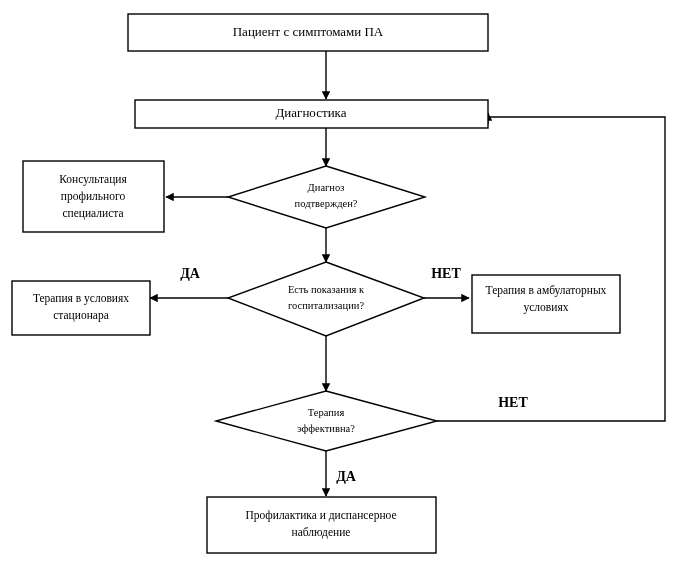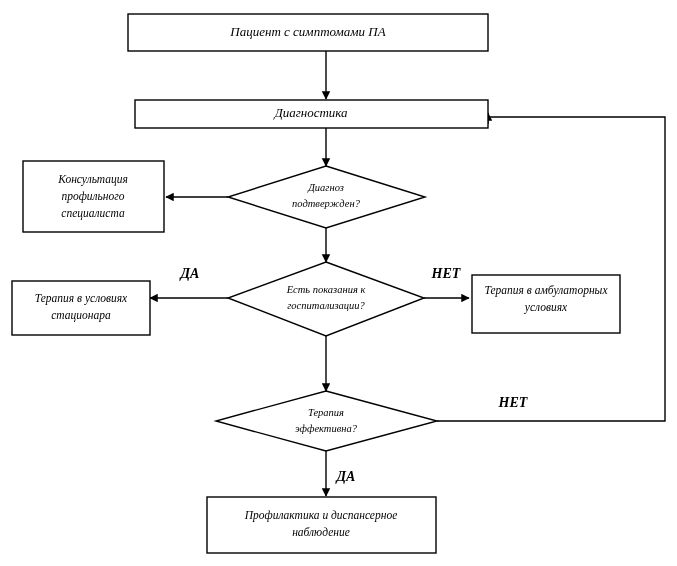--- a/index.html
+++ b/index.html
@@ -11,21 +11,20 @@
     width: 677px;
     height: 566px;
     font-family: "Liberation Serif", "DejaVu Serif", serif;
     overflow: hidden;
   }
   #flowchart-root {
     position: relative;
     width: 677px;
     height: 566px;
     background: #ffffff;
-    font-style: italic;
   }
   svg#diagram {
     display: block;
     width: 677px;
     height: 566px;
   }
   .node-shape {
     fill: #ffffff;
     stroke: #000000;
     stroke-width: 1.4;

